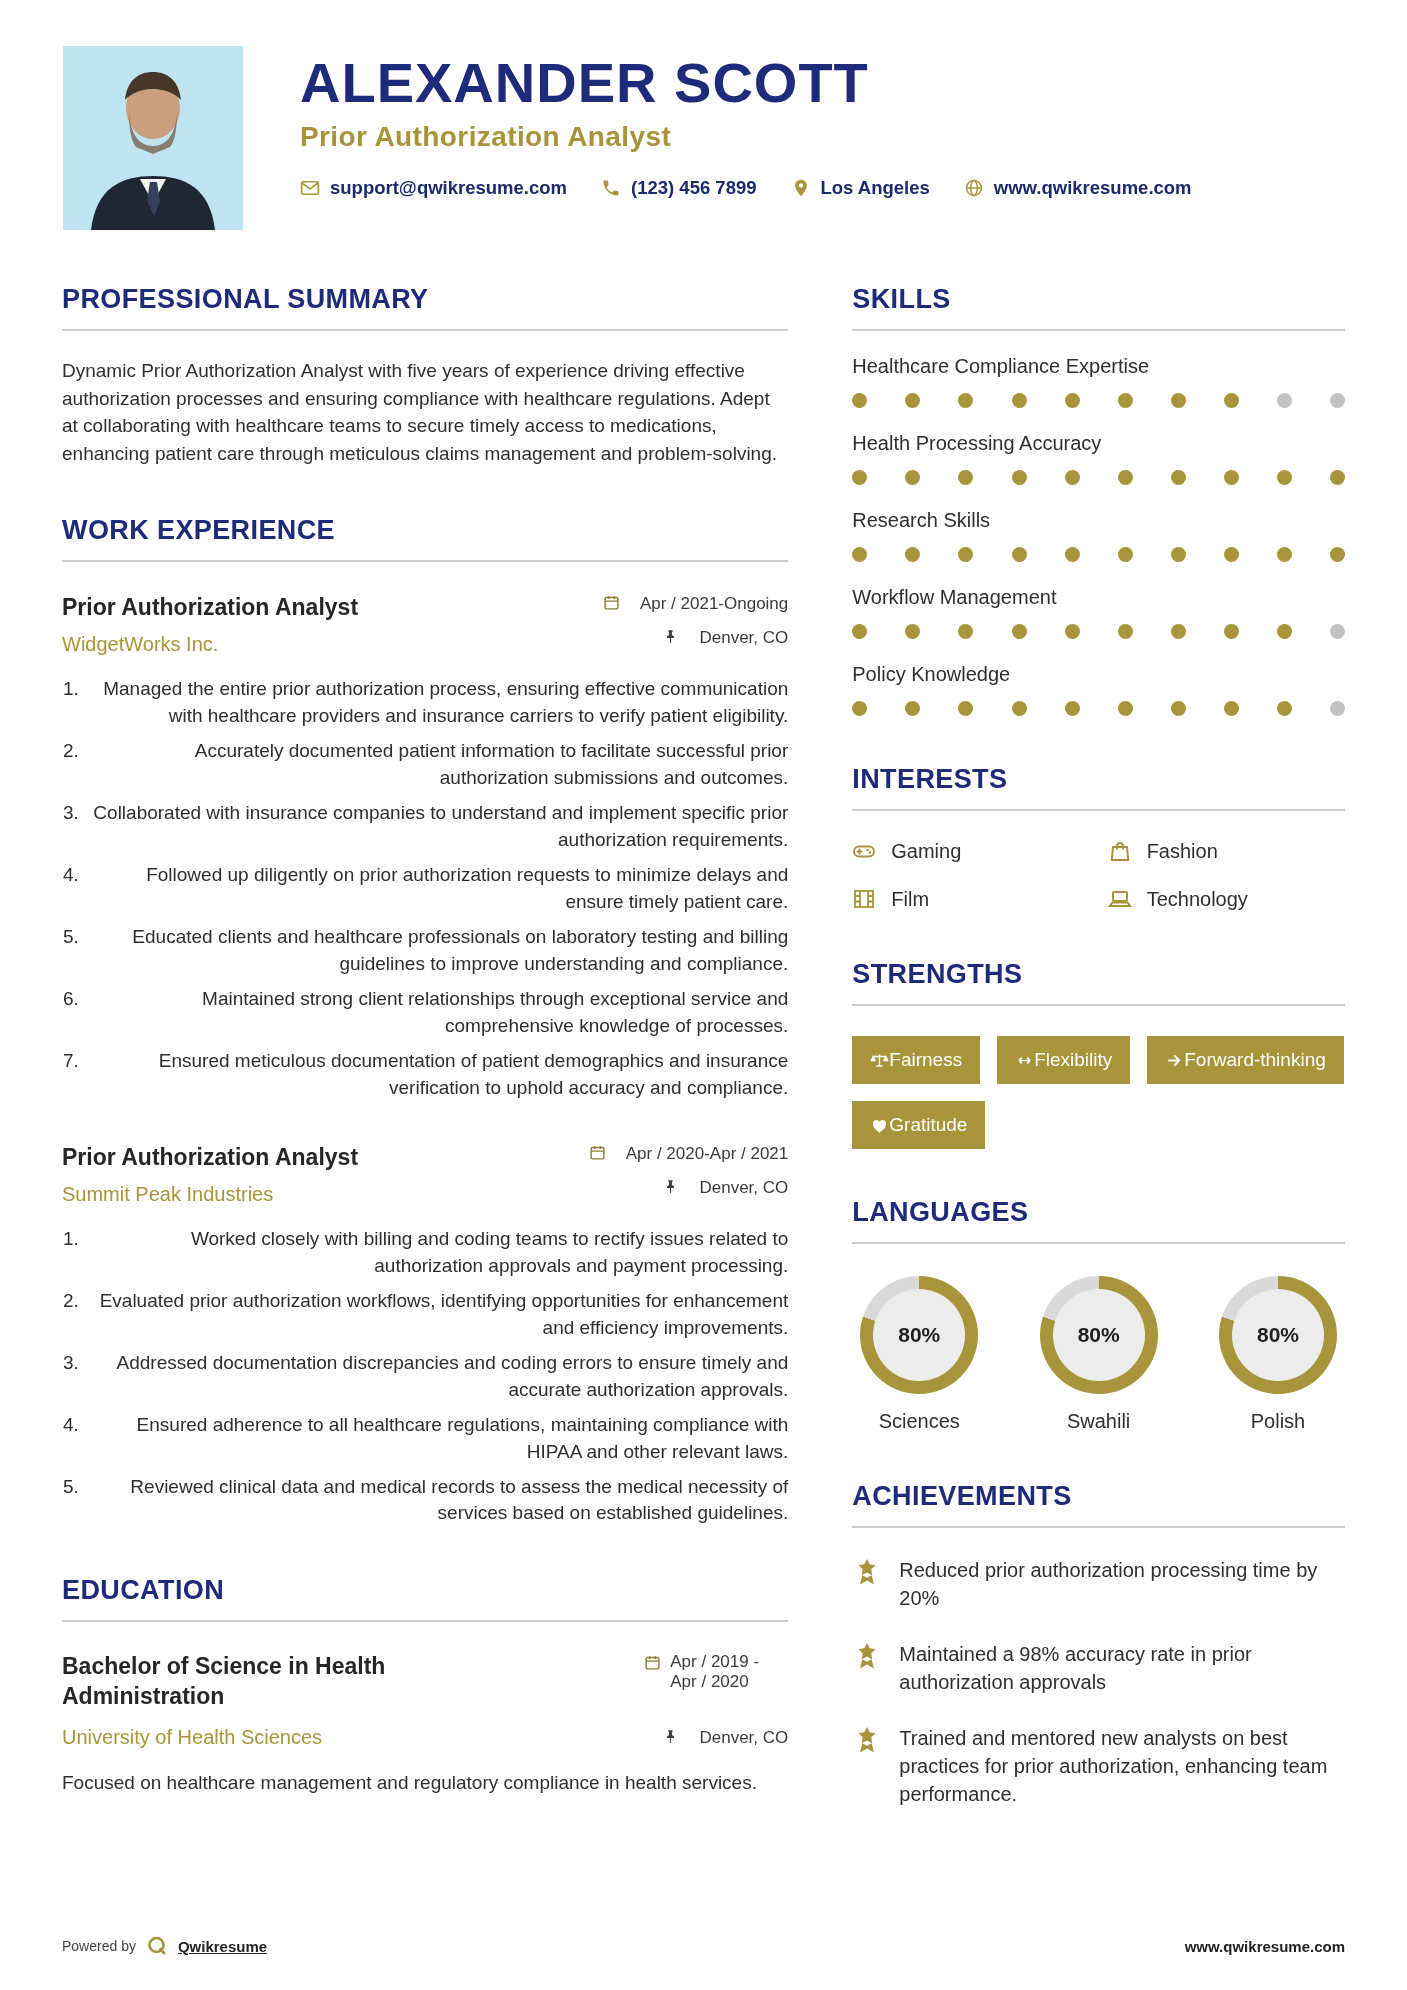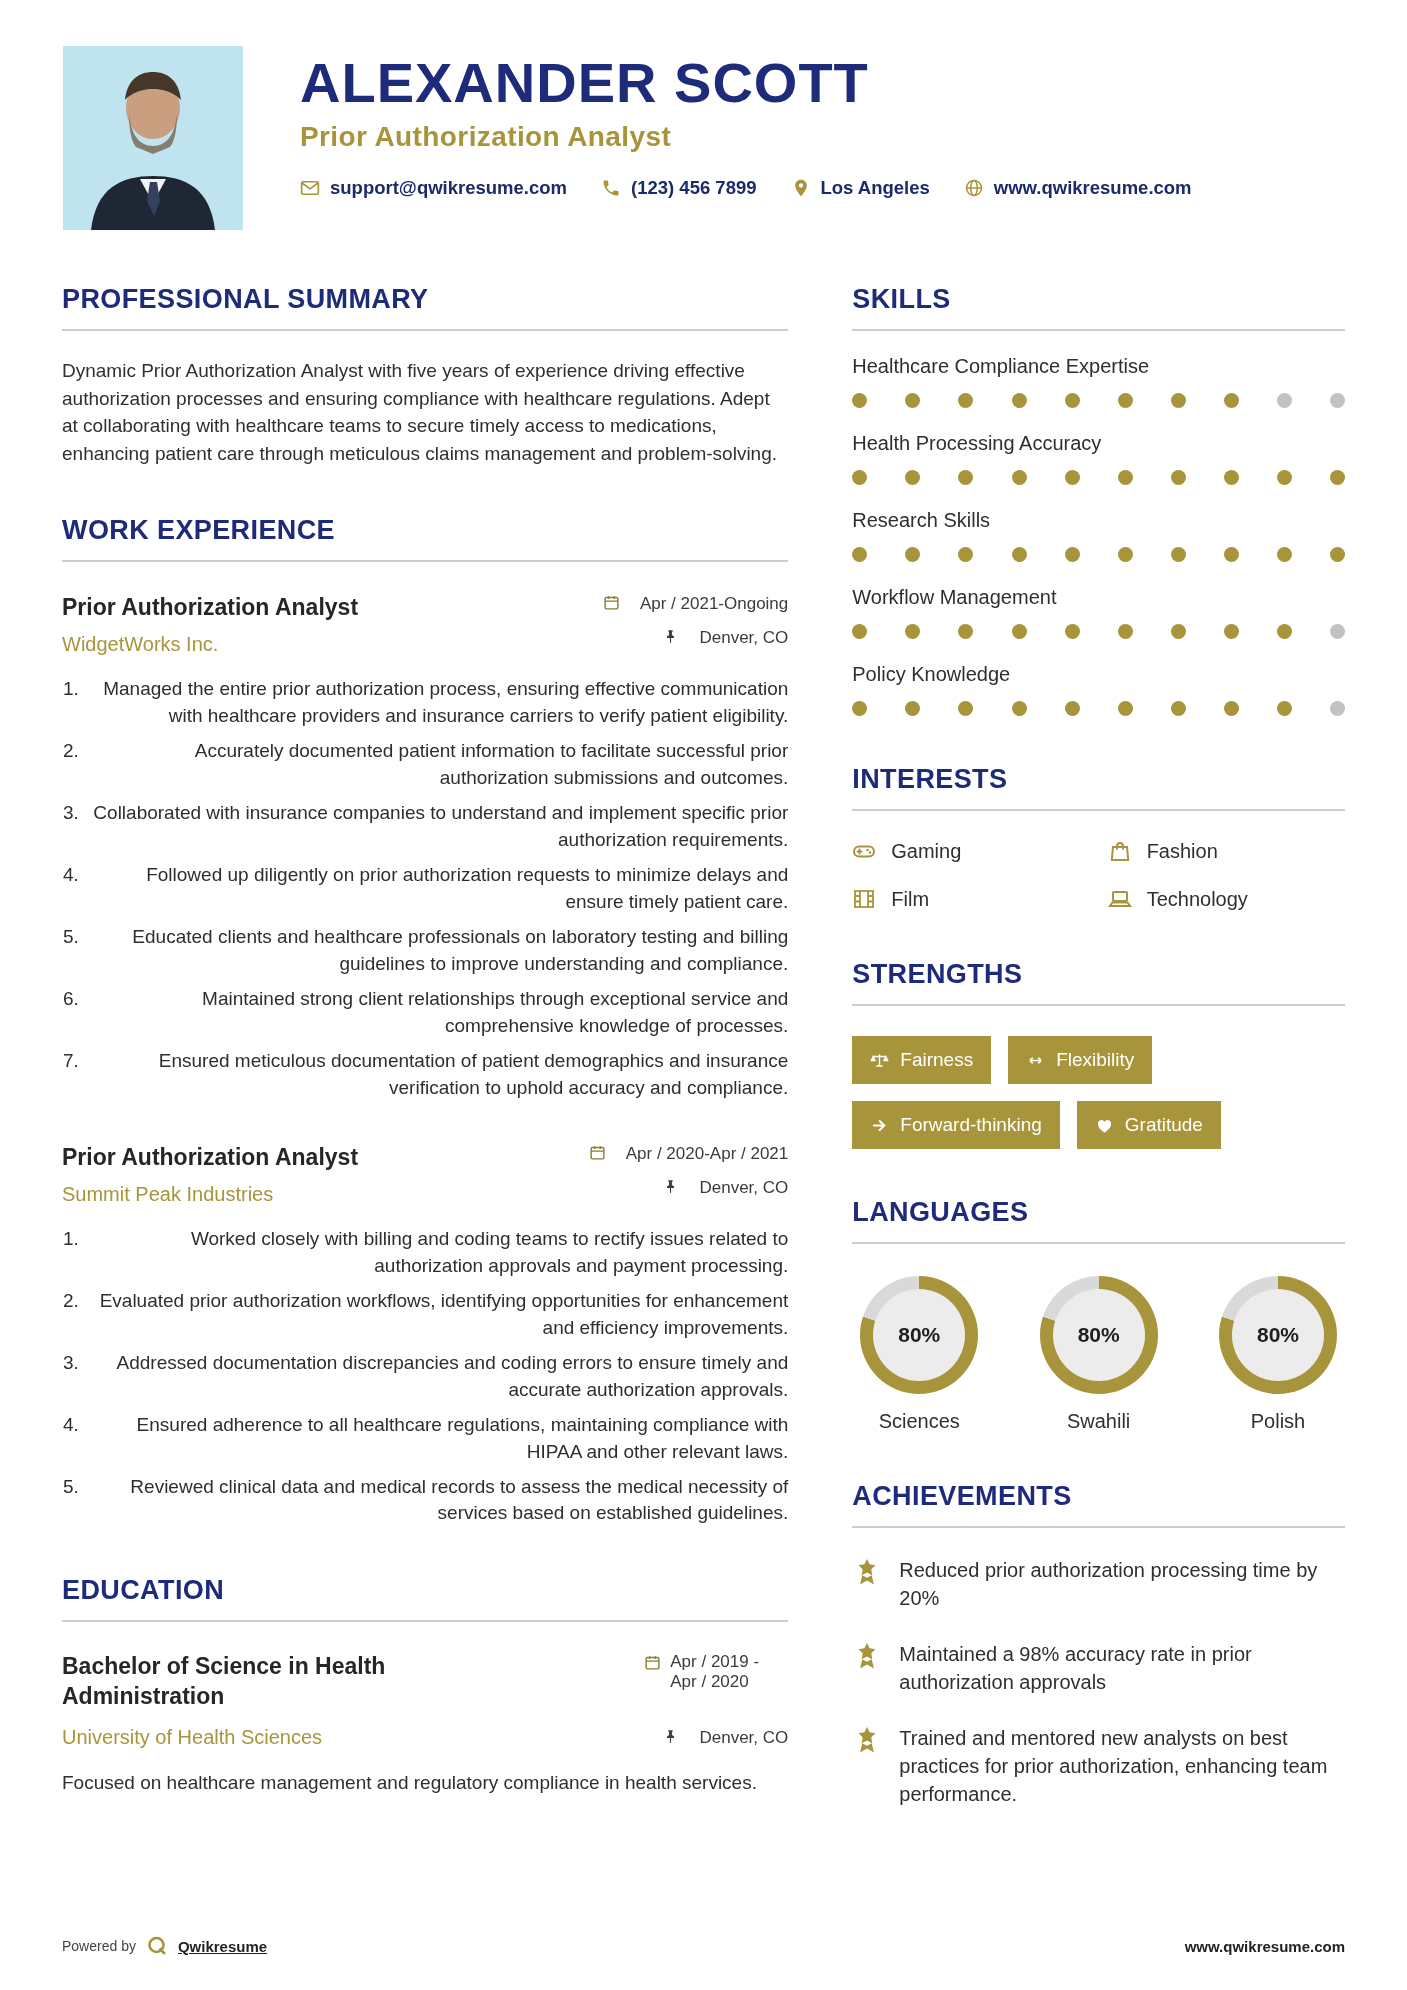--- a/index.html
+++ b/index.html
@@ -60,21 +60,21 @@
   .dot-on { background:#a8943a; }
   .dot-off { background:#c2c2c2; }
 
   
   .interests-grid { display:grid; grid-template-columns:1fr 1fr; gap:24px 18px; margin-top:28px; }
   .interest { display:flex; align-items:center; gap:15px; font-size:20px; color:#2f2f2f; }
   .interest svg { width:24px; height:24px; flex:0 0 auto; }
 
   
   .strengths { display:flex; flex-wrap:wrap; gap:17px; margin-top:30px; }
-  .badge { background:#a8943a; color:#ffffff; font-size:19px; display:flex; align-items:center; gap:11px; padding:13px 18px; }
+  .badge { background:#a8943a; color:#ffffff; font-size:19px; display:flex; align-items:center; padding:13px 18px; }
   .badge svg { width:19px; height:19px; }
 
   
   .langs { display:flex; justify-content:space-between; margin-top:32px; padding:0 2px; }
   .lang { text-align:center; width:130px; }
   .ring { width:118px; height:118px; border-radius:50%; margin:0 auto; display:flex; align-items:center; justify-content:center; }
   .ring-inner { width:92px; height:92px; border-radius:50%; background:#ececec; display:flex; align-items:center; justify-content:center; font-size:21px; font-weight:bold; color:#1f1f1f; }
   .lang-label { margin-top:16px; font-size:20px; color:#2f2f2f; }
 
   

